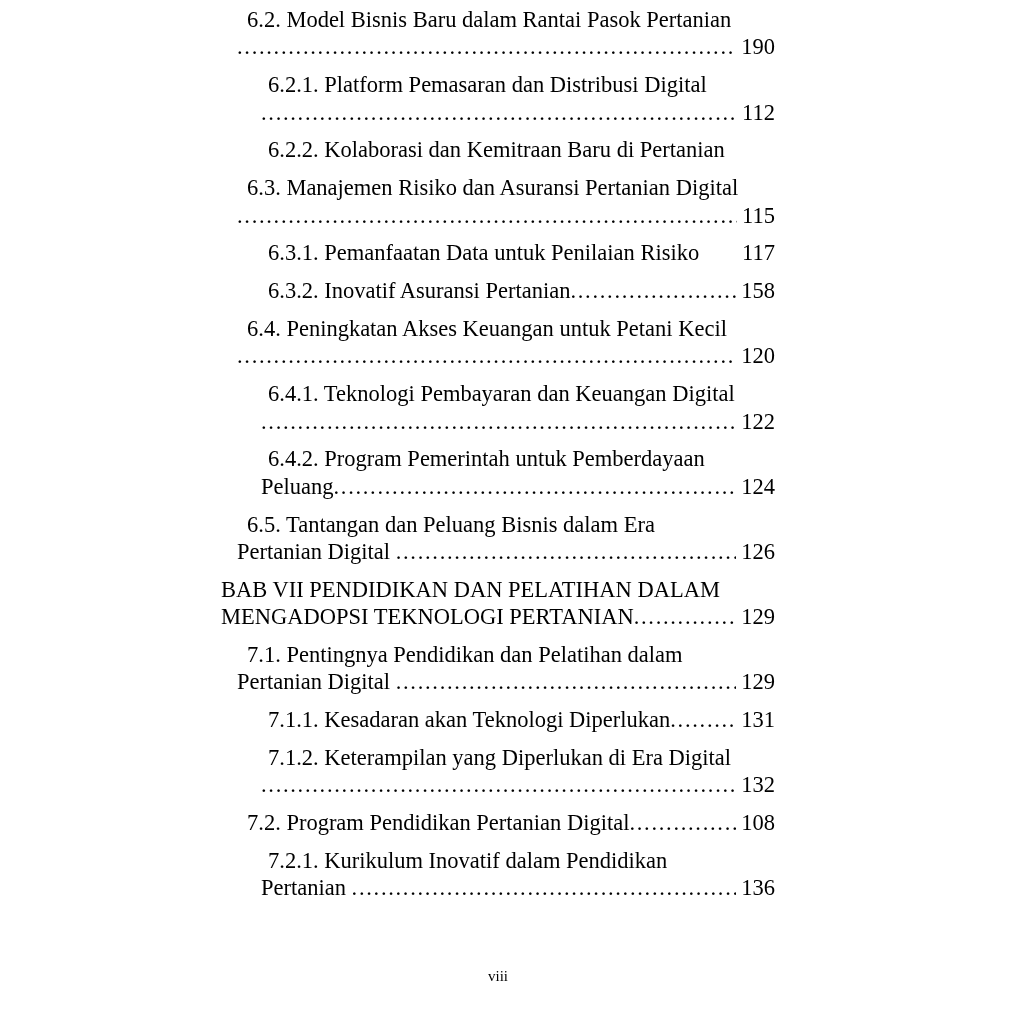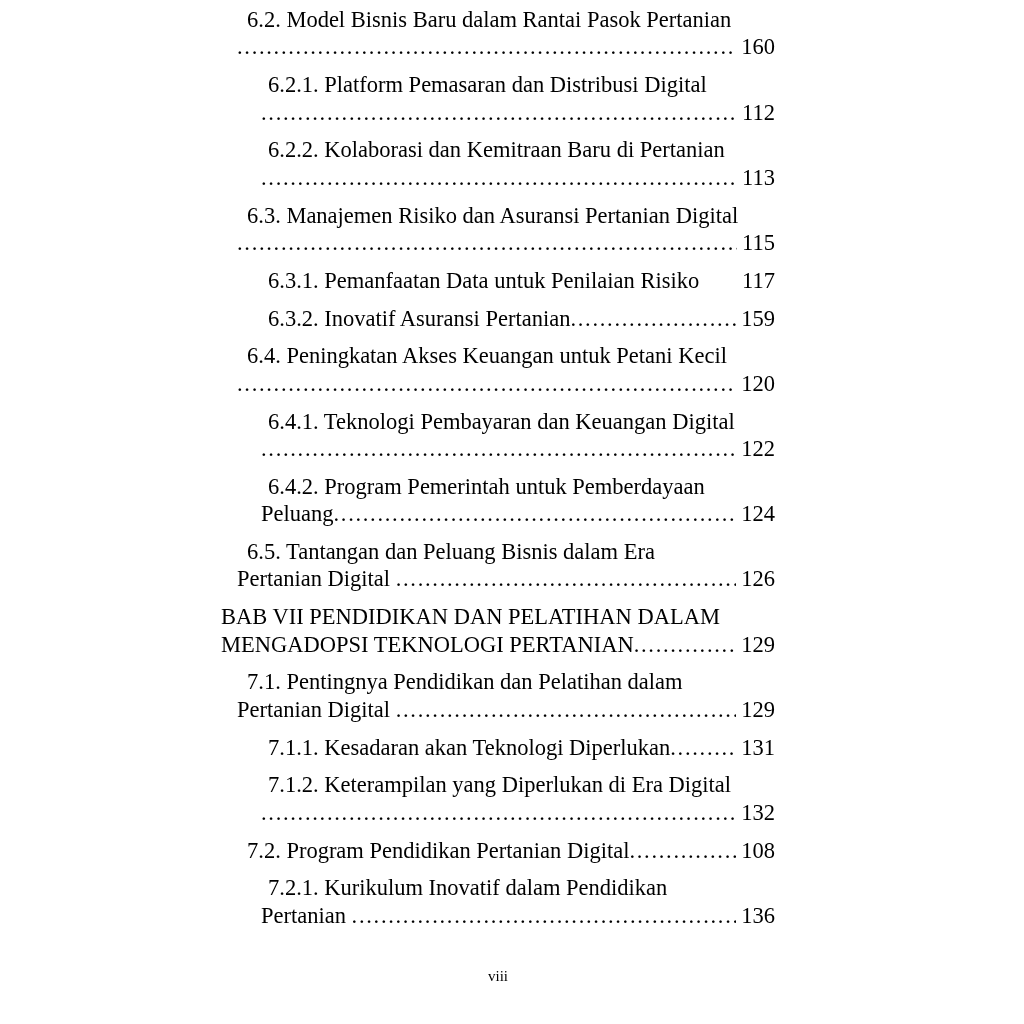--- a/index.html
+++ b/index.html
@@ -67,41 +67,36 @@
 
 <div class="page">
   <main class="toc">
       <div class="entry section">
         <div class="line first">
           <span class="text">6.2. Model Bisnis Baru dalam Rantai Pasok Pertanian</span>
         </div>
         <div class="line cont">
           <span class="text"></span>
           <span class="leader"></span>
-          <span class="page-num">160</span>
+          <span class="page-num">190</span>
         </div>
       </div>
       <div class="entry subsection">
         <div class="line first">
           <span class="text">6.2.1. Platform Pemasaran dan Distribusi Digital</span>
         </div>
         <div class="line cont">
           <span class="text"></span>
           <span class="leader"></span>
           <span class="page-num">112</span>
         </div>
       </div>
       <div class="entry subsection">
         <div class="line first">
           <span class="text">6.2.2. Kolaborasi dan Kemitraan Baru di Pertanian</span>
-        </div>
-        <div class="line cont">
-          <span class="text"></span>
-          <span class="leader"></span>
-          <span class="page-num">113</span>
         </div>
       </div>
       <div class="entry section">
         <div class="line first">
           <span class="text">6.3. Manajemen Risiko dan Asuransi Pertanian Digital</span>
         </div>
         <div class="line cont">
           <span class="text"></span>
           <span class="leader"></span>
           <span class="page-num">115</span>
@@ -110,21 +105,21 @@
       <div class="entry subsection">
         <div class="line first">
           <span class="text">6.3.1. Pemanfaatan Data untuk Penilaian Risiko</span>
           <span class="page-num pushed">117</span>
         </div>
       </div>
       <div class="entry subsection">
         <div class="line first">
           <span class="text">6.3.2. Inovatif Asuransi Pertanian</span>
           <span class="leader"></span>
-          <span class="page-num">159</span>
+          <span class="page-num">158</span>
         </div>
       </div>
       <div class="entry section">
         <div class="line first">
           <span class="text">6.4. Peningkatan Akses Keuangan untuk Petani Kecil</span>
         </div>
         <div class="line cont">
           <span class="text"></span>
           <span class="leader"></span>
           <span class="page-num">120</span>

